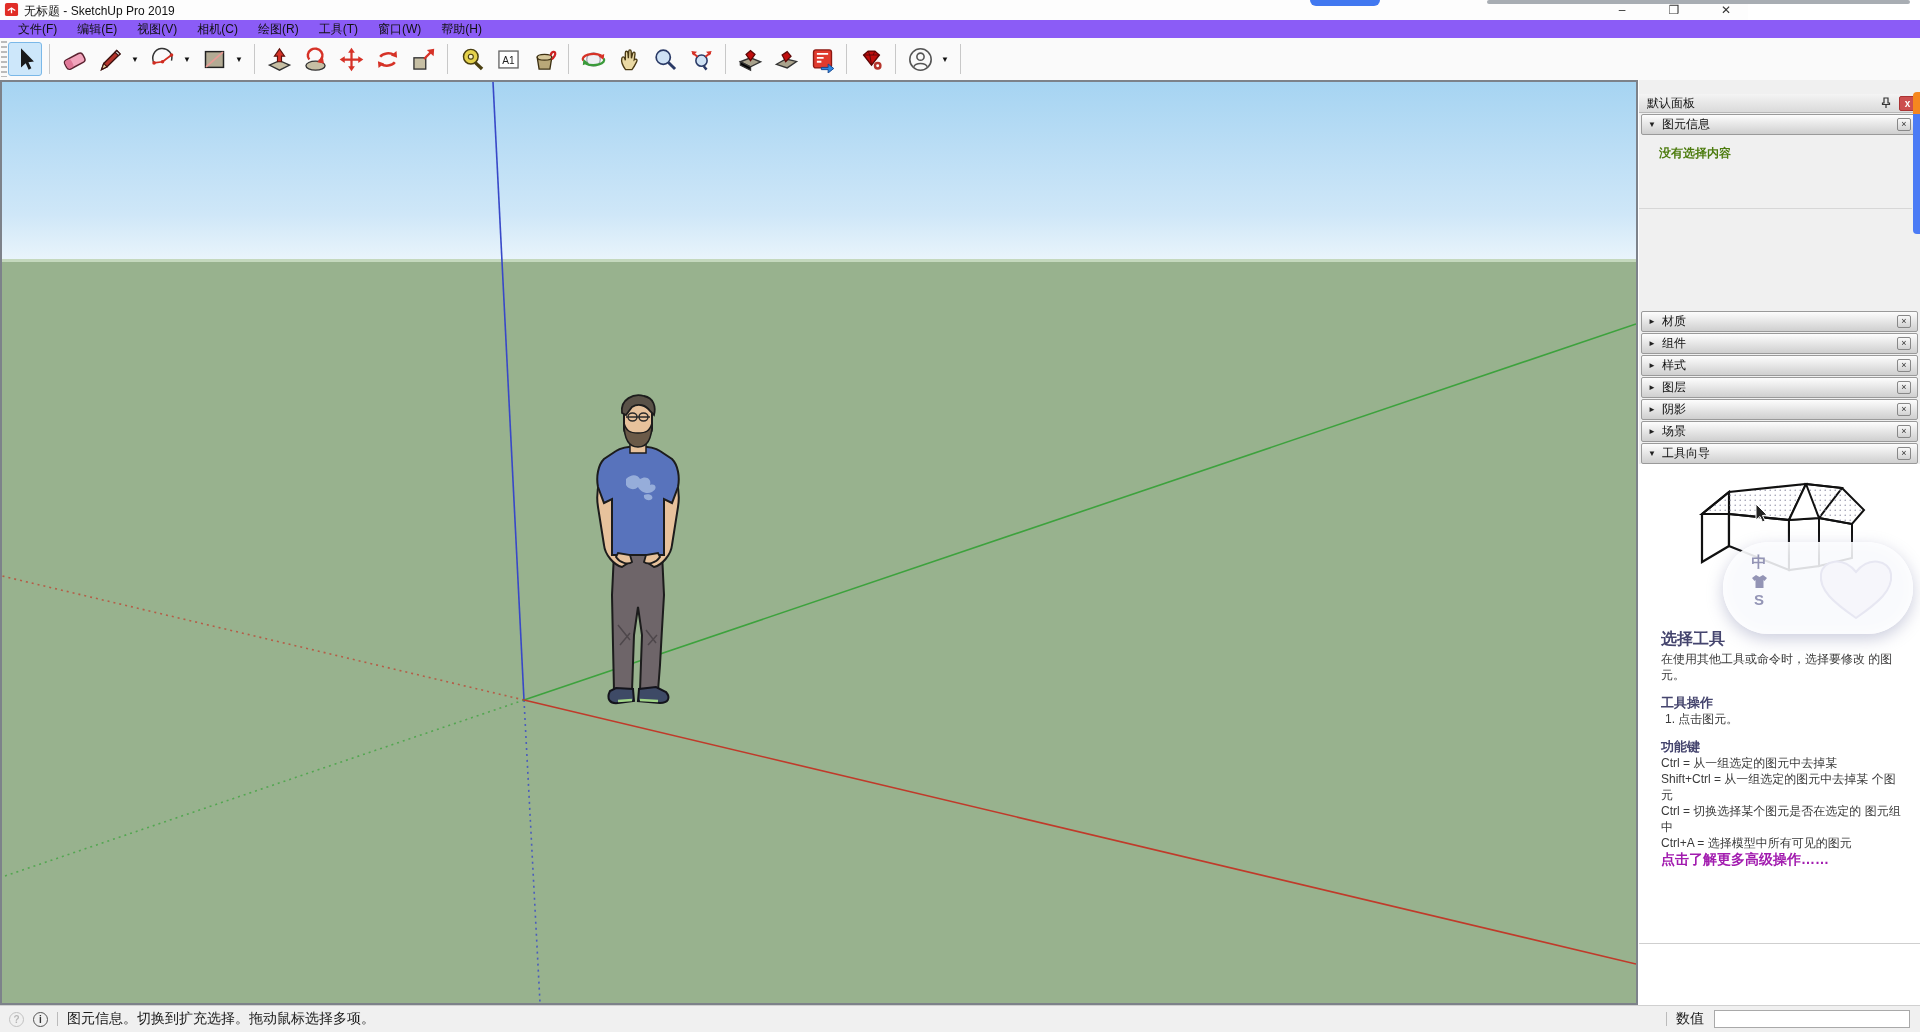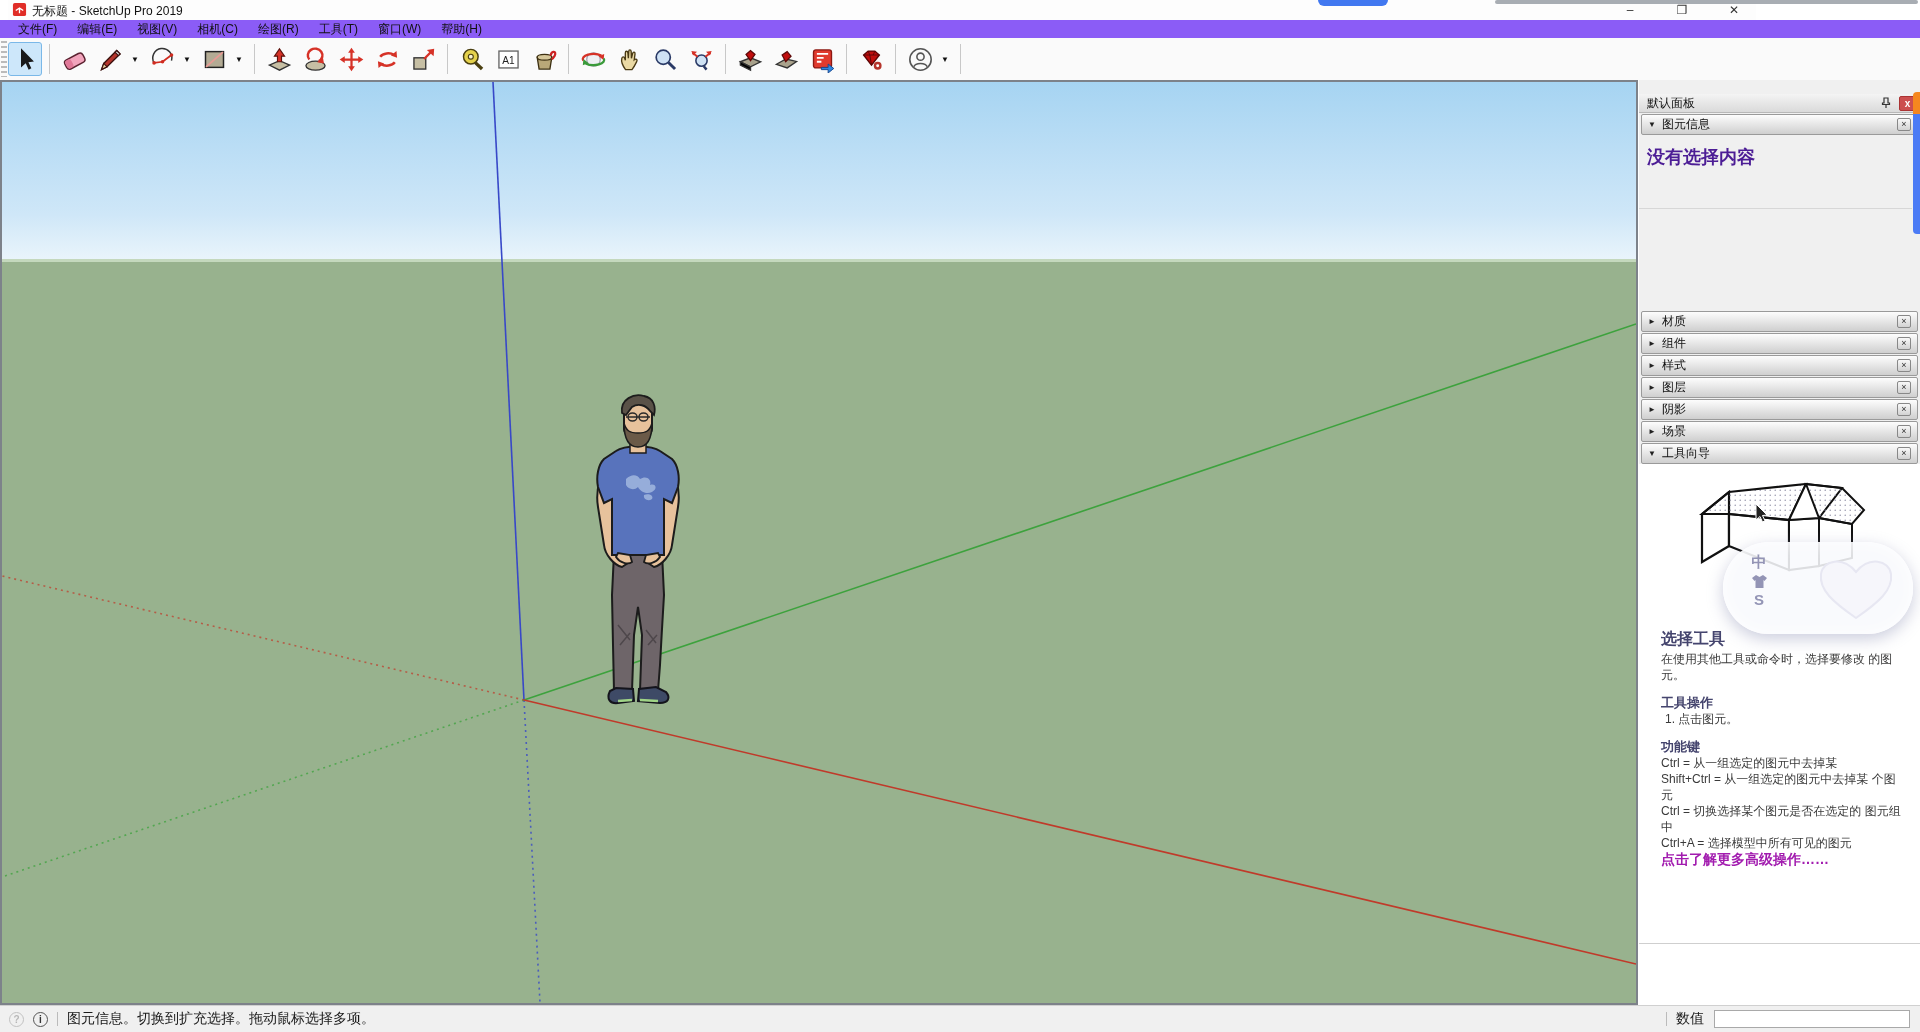--- a/index.html
+++ b/index.html
@@ -1,21 +1,21 @@
 <!DOCTYPE html>
 <html><head>
 <meta charset="utf-8">
 <style>
   * { margin:0; padding:0; box-sizing:border-box; }
   html,body { width:1920px; height:1032px; overflow:hidden; background:#fff;
     font-family:"Liberation Sans", sans-serif; }
   .window { position:relative; width:1920px; height:1032px; background:#fff; }
 
   
-  .titlebar { position:absolute; left:8px; top:0; width:1748px; height:20px; background:#fdfdfd; }
+  .titlebar { position:absolute; left:0; top:0; width:1748px; height:20px; background:#fdfdfd; }
   .titlebar .app-logo { position:absolute; left:4px; top:2px; width:15px; height:15px; }
   .titlebar .title-text { position:absolute; left:24px; top:3px; font-size:12px; color:#111; }
   .win-btn { position:absolute; top:0; width:44px; height:20px; text-align:center; line-height:20px;
     font-size:12px; color:#333; }
   .btn-min { right:104px; } .btn-max { right:52px; } .btn-close { right:0px; }
   .top-artifact-blue { position:absolute; left:1310px; top:0; width:70px; height:6px;
     border-radius:0 0 6px 6px; }
   .top-artifact-grey { position:absolute; left:1487px; top:0; width:423px; height:4px;
     border-radius:3px; background:#a8adb3; }
 
@@ -53,21 +53,21 @@
   .panel-close { width:17px; height:15px; background:#cc4f4f; border:1px solid #a33;
     border-radius:2px; color:#fff; font-size:10px; font-weight:bold; text-align:center; line-height:13px; }
   .section-header { position:relative; height:21px; margin:1px 2px 0 2px;
     background:linear-gradient(180deg,#fdfdfd 0%,#cfcfcf 100%);
     border:1px solid #9a9a9a; border-radius:2px; display:flex; align-items:center; padding:0 6px; }
   .section-header .arrow { font-size:8px; color:#222; width:14px; }
   .section-header .sec-label { font-size:12px; color:#111; flex:1; }
   .sec-close { width:14px; height:13px; background:linear-gradient(180deg,#f8f8f8,#d2d2d2);
     border:1px solid #888; border-radius:2px; font-size:9px; line-height:11px; text-align:center; color:#333; }
   .entity-body { height:175px; background:#f0f0f0; position:relative; }
-  .entity-empty { font-size:18px; font-weight:bold; color:#4c1d95; padding:10px 0 0 8px; }
+  .entity-empty { font-size:12px; font-weight:bold; color:#4d7c0f; padding:10px 0 0 8px;margin-left:12px; }
   .entity-divider { position:absolute; left:0; right:8px; top:73px; height:1px; background:#d7d7d7; }
 
   .instructor-body { position:relative; height:548px; background:#fff; overflow:hidden; }
   .house-fig { position:absolute; left:55px; top:10px; }
   .ime-blob { position:absolute; left:84px; top:78px; width:190px; height:92px;
     border-radius:46px; background:rgba(248,249,253,0.88);
     box-shadow:0 5px 16px rgba(140,145,180,0.45), inset 0 0 18px rgba(255,255,255,0.9); }
   .ime-col { position:absolute; left:26px; top:8px; width:20px; display:flex; flex-direction:column;
     align-items:center; color:#9394b5; font-weight:bold; }
   .ime-zh { font-size:15px; line-height:24px; }

